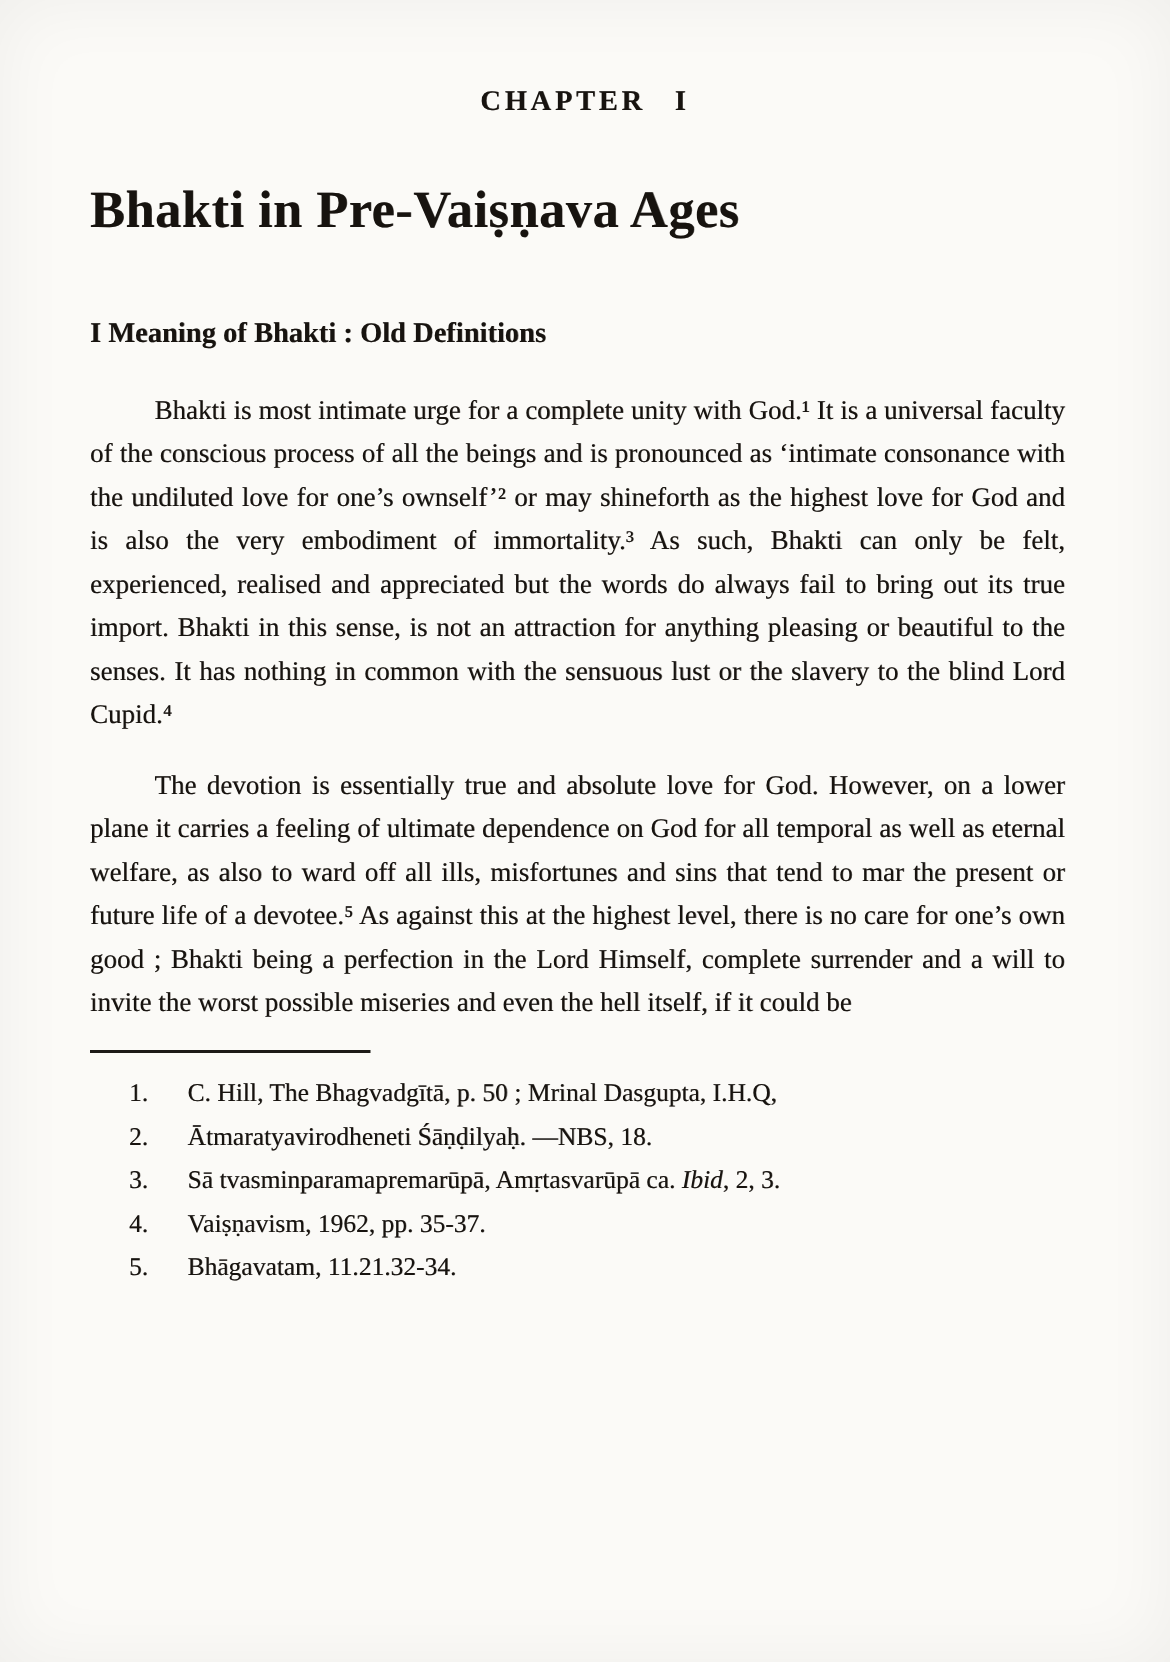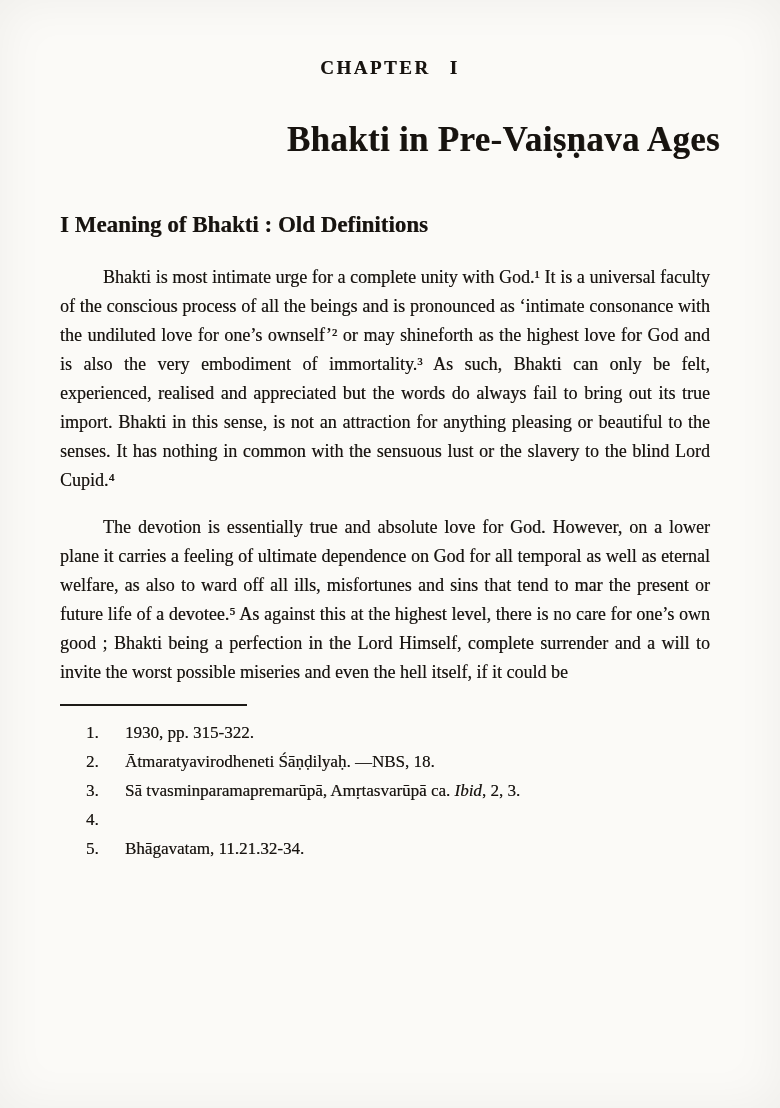--- a/index.html
+++ b/index.html
@@ -27,28 +27,28 @@
   .chapter {
     padding-top: 57px;
     text-align: center;
     font-size: 19px;
     font-weight: 700;
     letter-spacing: 2.5px;
     word-spacing: 12px;
   }
   .title {
     margin: 41px 0 0 0;
-    text-align: right;
+    text-align: left;
     font-size: 35px;
     font-weight: 700;
     letter-spacing: 0.3px;
   }
   .section {
     margin: 52px 0 0 0;
-    font-size: 23px;
+    font-size: 19px;
     font-weight: 700;
   }
   .body-para {
     margin: 25px 10px 0 0;
     font-size: 18px;
     line-height: 29px;
     text-align: justify;
     text-indent: 43px;
   }
   .body-para + .body-para {
@@ -95,41 +95,42 @@
 
   <p class="body-para">The devotion is essentially true and absolute love for God. However, on a lower plane it carries a feeling of ultimate dependence on God for all temporal as well as eternal welfare, as also to ward off all ills, misfortunes and sins that tend to mar the present or future life of a devotee.⁵ As against this at the highest level, there is no care for one’s own good ; Bhakti being a perfection in the Lord Himself, complete surrender and a will to invite the worst possible miseries and even the hell itself, if it could be</p>
 
   <div class="fn-rule"></div>
 
   <div class="footnotes">
 
     <div class="fn-row">
       <span class="fn-num">1.</span>
       <div class="fn-text">
-        <div>1930, pp. 315-322.</div>
+        <div>C. Hill, The Bhagvadgītā, p. 50 ; Mrinal Dasgupta, I.H.Q,</div>
       </div>
     </div>
 
     <div class="fn-row">
       <span class="fn-num">2.</span>
       <div class="fn-text">
         <div>Ātmaratyavirodheneti Śāṇḍilyaḥ. —NBS, 18.</div>
       </div>
     </div>
 
     <div class="fn-row">
       <span class="fn-num">3.</span>
       <div class="fn-text">
         <div><span>Sā tvasminparamapremarūpā, Amṛtasvarūpā ca. </span><i>Ibid</i><span>, 2, 3.</span></div>
       </div>
     </div>
 
     <div class="fn-row">
       <span class="fn-num">4.</span>
       <div class="fn-text">
+        <div>Vaiṣṇavism, 1962, pp. 35-37.</div>
       </div>
     </div>
 
     <div class="fn-row">
       <span class="fn-num">5.</span>
       <div class="fn-text">
         <div>Bhāgavatam, 11.21.32-34.</div>
       </div>
     </div>
 

